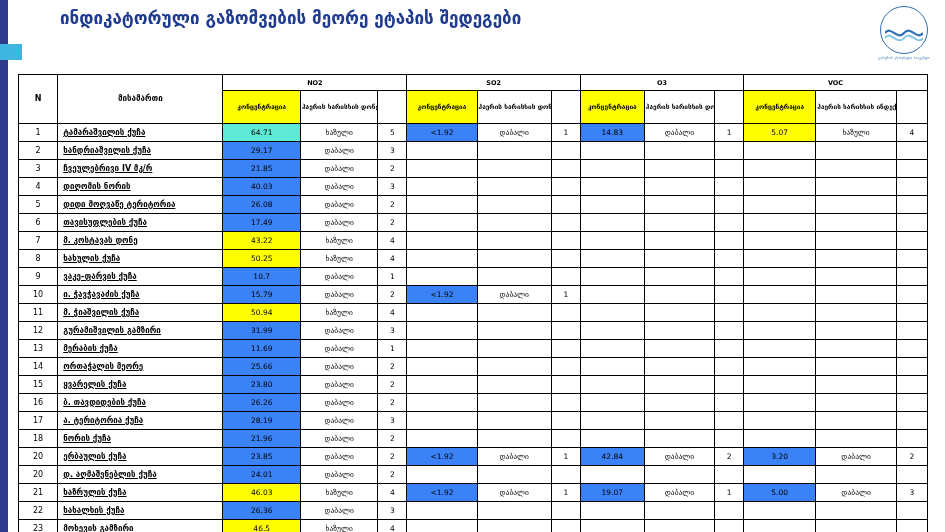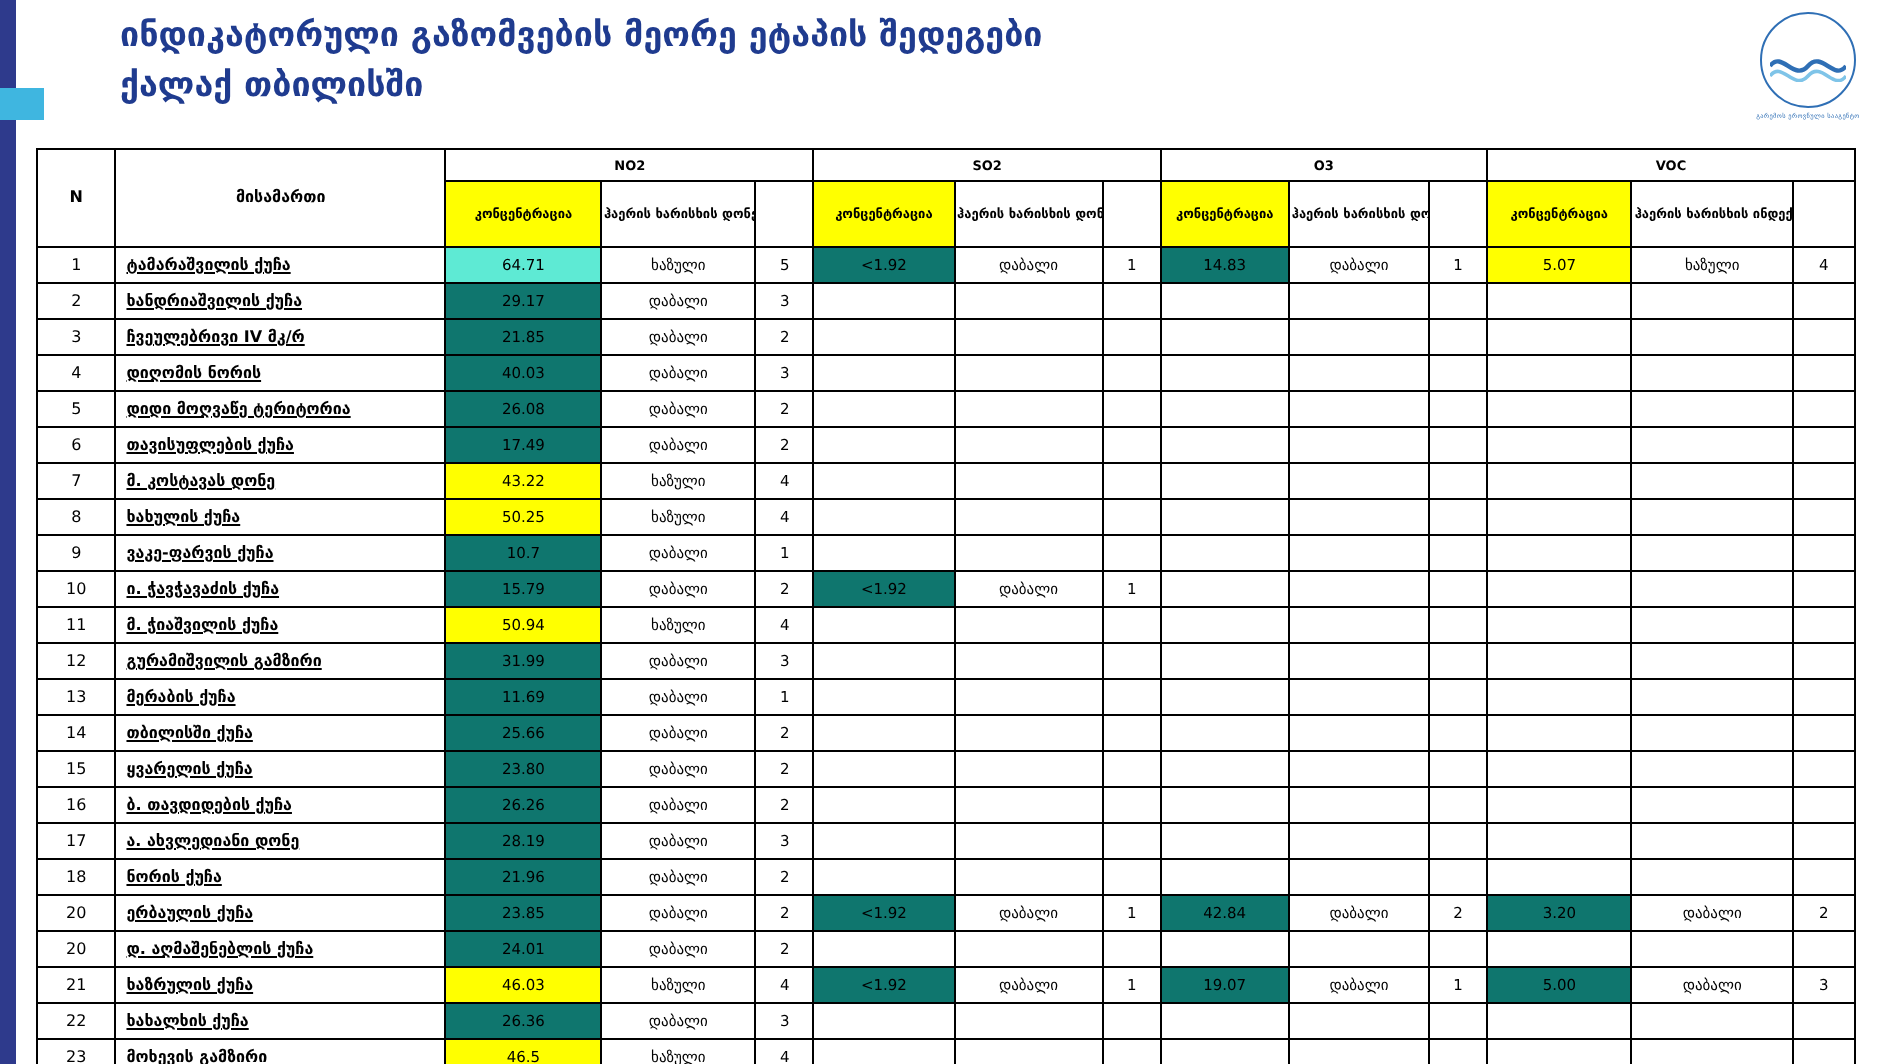--- a/index.html
+++ b/index.html
@@ -113,35 +113,34 @@
   td.idx { font-size: 8px; }
   td.name {
     text-align: left;
     padding-left: 5px;
     font-size: 8px;
     font-weight: bold;
     color: #000;
     text-decoration: underline;
   }
   td.val { font-weight: normal; }
-  .g { background: #0f766e; }
+  .g { background: #3b82f6; }
   .y { background: #ffff00; }
   .o { background: #5eead4; }
   .plain { background: #ffffff; }
 </style>
 </head>
 <body>
 
 <div class="slide">
   <div class="left-bar"></div>
   <div class="left-bar-tab"></div>
 
   <div class="title-block">
     <div>ინდიკატორული გაზომვების მეორე ეტაპის შედეგები</div>
-    <div class="title-line2">ქალაქ თბილისში</div>
   </div>
 
   <div class="logo">
     <div class="logo-circle">
       <svg class="logo-wave" viewBox="0 0 38 20">
         <path d="M0 12 C6 4, 12 20, 19 12 C26 4, 32 20, 38 12" stroke="#2f6fb5" stroke-width="2.2" fill="none"></path>
         <path d="M0 17 C6 9, 12 25, 19 17 C26 9, 32 25, 38 17" stroke="#7fc4e8" stroke-width="1.8" fill="none"></path>
       </svg>
     </div>
     <div class="logo-text">გარემოს ეროვნული სააგენტო</div>
@@ -393,21 +392,21 @@
             <td></td>
             <td class="val plain"></td>
             <td></td>
             <td></td>
             <td class="val plain"></td>
             <td></td>
             <td></td>
           </tr>
           <tr>
             <td class="idx">14</td>
-            <td class="name">თბილისში ქუჩა</td>
+            <td class="name">ორთაჭალის მეორე</td>
             <td class="val g">25.66</td>
             <td>დაბალი</td>
             <td>2</td>
             <td class="val plain"></td>
             <td></td>
             <td></td>
             <td class="val plain"></td>
             <td></td>
             <td></td>
             <td class="val plain"></td>
@@ -441,21 +440,21 @@
             <td></td>
             <td class="val plain"></td>
             <td></td>
             <td></td>
             <td class="val plain"></td>
             <td></td>
             <td></td>
           </tr>
           <tr>
             <td class="idx">17</td>
-            <td class="name">ა. ახვლედიანი დონე</td>
+            <td class="name">ა. ტერიტორია ქუჩა</td>
             <td class="val g">28.19</td>
             <td>დაბალი</td>
             <td>3</td>
             <td class="val plain"></td>
             <td></td>
             <td></td>
             <td class="val plain"></td>
             <td></td>
             <td></td>
             <td class="val plain"></td>

